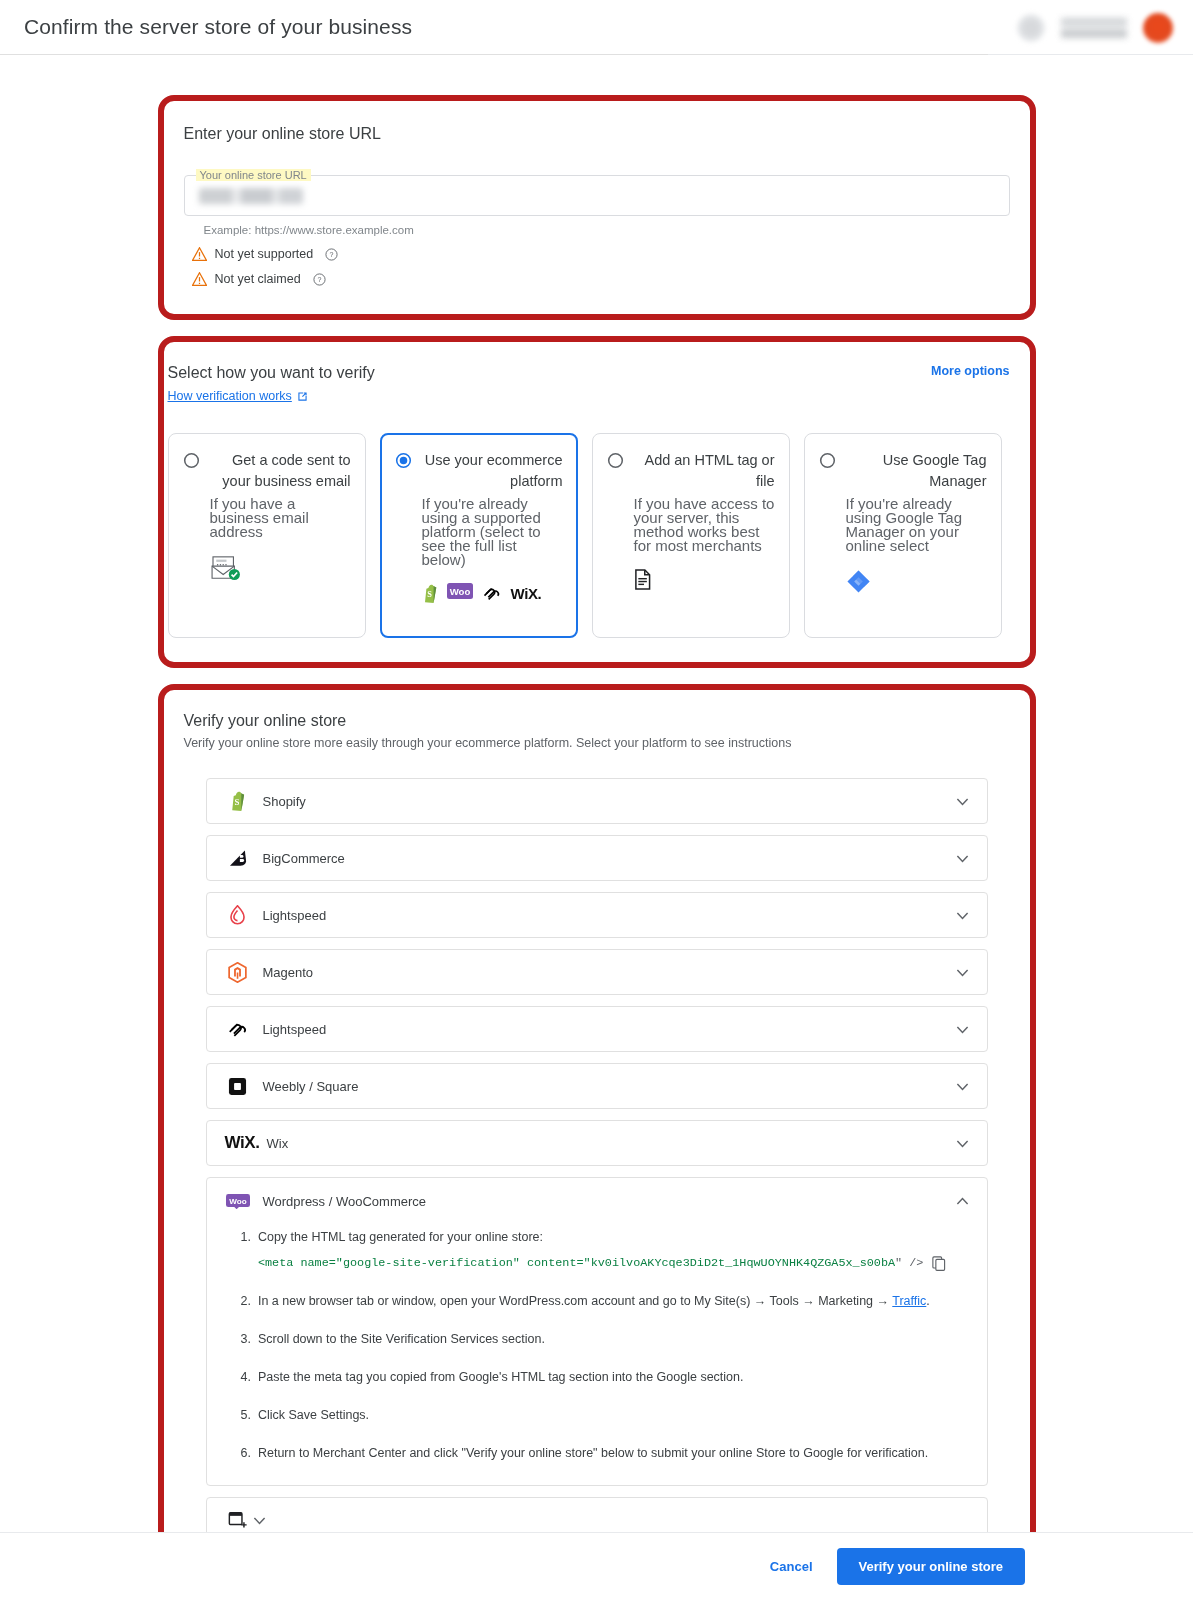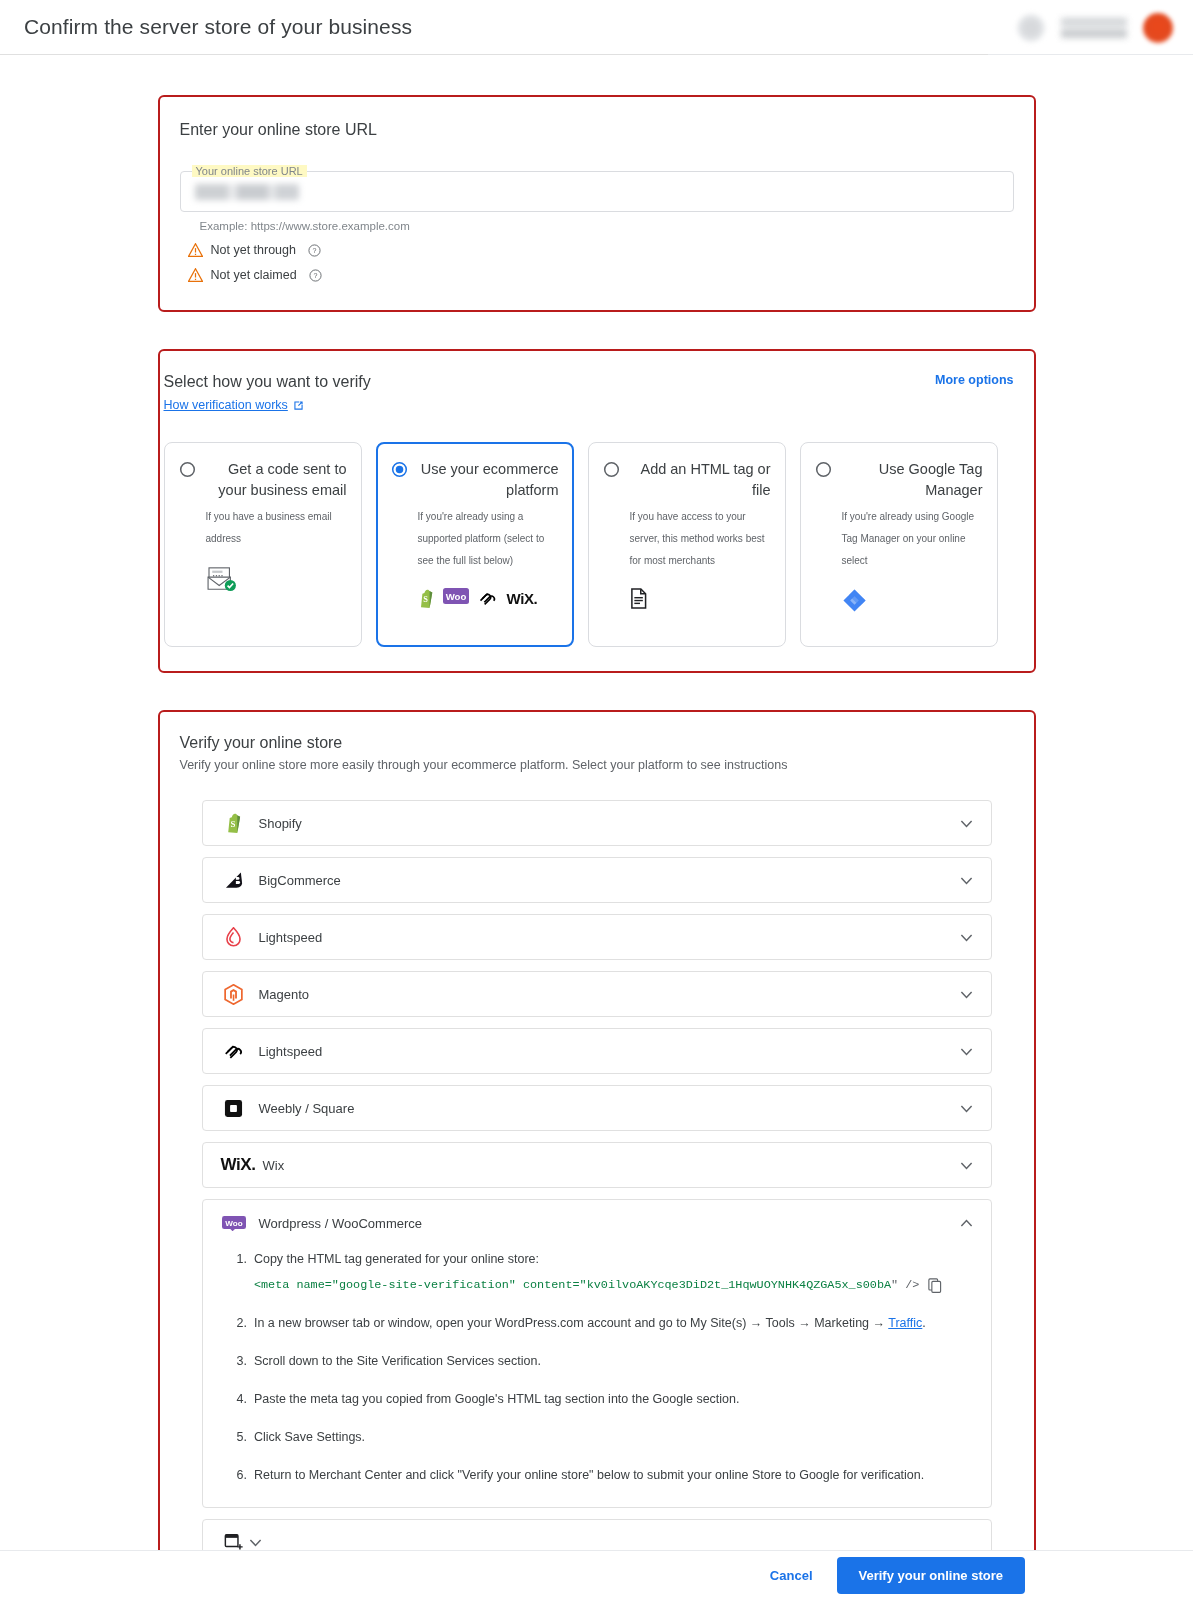--- a/index.html
+++ b/index.html
@@ -52,24 +52,24 @@
     background:radial-gradient(circle at 50% 45%, #e8481c 20%, #e3491f 55%, #ef613a 80%, #f9cfc2 100%);
     filter:blur(2.2px);
   }
   .header-rule {
     position:absolute; left:0; bottom:-1px; width:988px; height:1px; background:#e0e0e0;
   }
 
   
   .page { padding:40px 0 0 0; }
   .card {
-    width:878px; margin:0 auto 37px auto;
+    width:878px; margin:0 auto 16px auto;
     background:#fff;
-    border:2px solid #b91c1c;
-    border-radius:6px;
+    border:6px solid #b91c1c;
+    border-radius:16px;
   }
   .card.sec1 { padding:24px 20px 28px 20px; }
   .card.sec2 { padding:22px 20px 24px 4px; }
   .card.sec3 { padding:22px 20px 24px 20px; }
 
   .sec-title { font-size:16px; color:#3c4043; font-weight:400; }
 
   
   .field-wrap { position:relative; margin-top:32px; }
   .outlined {
@@ -113,21 +113,21 @@
     width:198px; min-height:205px;
     border:1px solid #dadce0; border-radius:8px;
     padding:16px 14px 14px 14px;
     position:relative;
     cursor:pointer;
   }
   .opt.selected { border:2px solid #1a73e8; padding:15px 13px 13px 13px; }
   .opt-head { display:flex; gap:10px; align-items:flex-start;text-align:right; }
   .radio { width:17px; height:17px; flex:0 0 17px; margin-top:2px; }
   .opt-title { font-size:14.5px; color:#3c4043; line-height:20.5px; }
-  .opt-desc { font-size:10px; color:#5f6368; line-height:22px; margin:6px 0 0 27px; }
+  .opt-desc { font-size:15px; color:#5f6368; line-height:14px; margin:6px 0 0 27px; }
   .opt-icons { margin:16px 0 0 27px; display:flex; align-items:center; gap:9px; }
 
   
   .ico-shopify { width:16px; height:19px; display:block; }
   .ico-woo { display:block; }
   .ico-sqsp { width:20px; height:15px; display:block; }
   .wix-txt { font-size:15px; font-weight:700; letter-spacing:-.4px; color:#111; font-family:"Liberation Sans", sans-serif; }
   .wix-txt i { font-style:normal; }
   .env-ico { width:32px; height:26px; display:block; }
   .doc-ico { width:17px; height:21px; display:block; }
@@ -161,21 +161,21 @@
     display:flex; align-items:center; gap:9px;
     white-space:nowrap;
   }
   .tok-green { color:#0b8043; }
   .tok-gray { color:#5f6368; }
   .copy-ico { width:14px; height:15px; display:block; cursor:pointer; flex:0 0 14px; }
   .step a { color:#1a73e8; }
 
   
   .footer {
-    position:absolute; left:0; bottom:0; width:1193px; height:50px;
+    position:absolute; left:0; bottom:0; width:1193px; height:68px;
     border-top:1px solid #e8eaed; background:#fff;
     display:flex; align-items:center; justify-content:flex-end;
     gap:10px; padding-right:168px;
   }
   .btn-cancel {
     font-size:13px; font-weight:700; color:#1a73e8;
     background:none; border:none; cursor:pointer; padding:9px 14px;
     font-family:"Liberation Sans", sans-serif;
   }
   .btn-primary {
@@ -210,21 +210,21 @@
       </div>
       <div class="field-hint">Example: https://www.store.example.com</div>
     </div>
 
     <div class="status-row">
       <svg class="warn-tri" viewBox="0 0 24 22">
         <path d="M12 1 L23 21 L1 21 Z" fill="none" stroke="#e8710a" stroke-width="2"></path>
         <rect x="11" y="8" width="2" height="7" fill="#e8710a"></rect>
         <rect x="11" y="17" width="2" height="2" fill="#e8710a"></rect>
       </svg>
-      <span class="label">Not yet through</span>
+      <span class="label">Not yet supported</span>
       <svg class="qmark" viewBox="0 0 20 20">
         <circle cx="10" cy="10" r="8.6" fill="none" stroke="#5f6368" stroke-width="1.4"></circle>
         <text x="10" y="14.4" font-size="11" fill="#5f6368" text-anchor="middle" font-family="Liberation Sans, sans-serif">?</text>
       </svg>
     </div>
 
     <div class="status-row">
       <svg class="warn-tri" viewBox="0 0 24 22">
         <path d="M12 1 L23 21 L1 21 Z" fill="none" stroke="#e8710a" stroke-width="2"></path>
         <rect x="11" y="8" width="2" height="7" fill="#e8710a"></rect>

